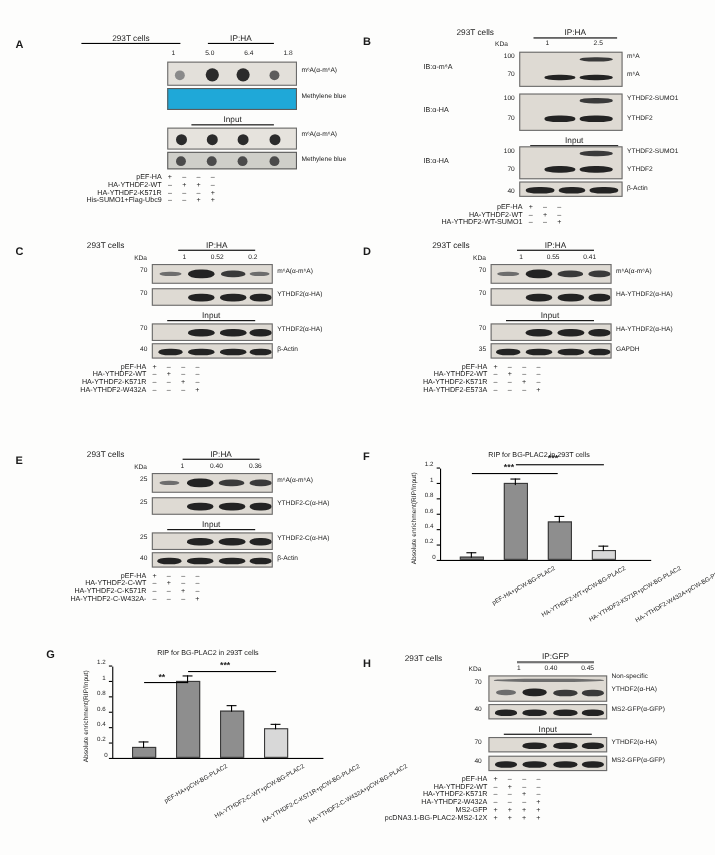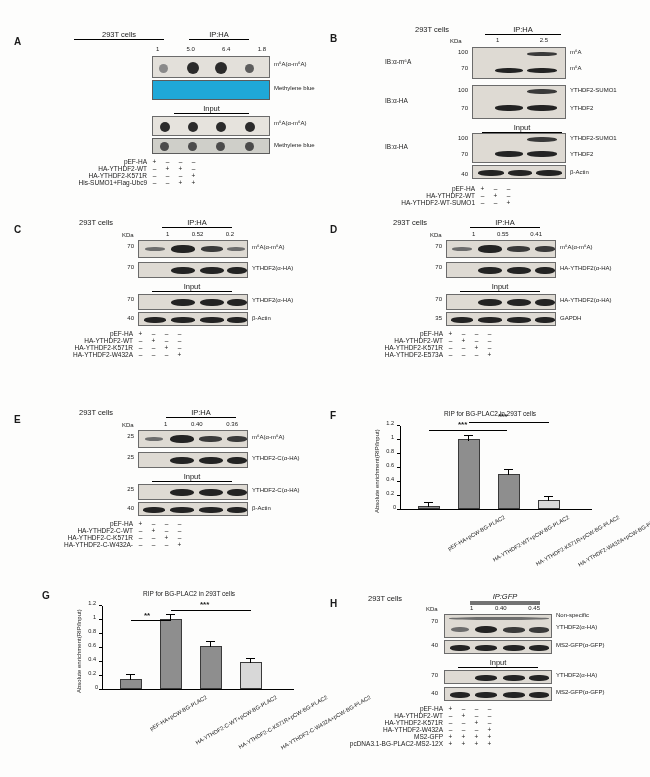--- a/index.html
+++ b/index.html
@@ -568,21 +568,21 @@
 
   <div class="xt" style="left:126px; top:106px;">pEF-HA+pCW-BG-PLAC2</div>
   <div class="xt" style="left:168px; top:106px;">HA-YTHDF2-C-WT+pCW-BG-PLAC2</div>
   <div class="xt" style="left:210px; top:106px;">HA-YTHDF2-C-K571R+pCW-BG-PLAC2</div>
   <div class="xt" style="left:252px; top:106px;">HA-YTHDF2-C-W432A+pCW-BG-PLAC2</div>
 </div>
 
 <div class="panel" style="left:330px; top:592px; width:312px;">
   <div class="plabel" style="position:absolute; left:0; top:6px;">H</div>
   <div class="ttl" style="position:absolute; left:20px; top:2px; width:70px;">293T cells</div>
-  <div class="ttl" style="position:absolute; left:140px; top:0px; width:70px; border-bottom:4px solid #737373;font-style:italic;">IP:GFP</div>
+  <div class="ttl" style="position:absolute; left:140px; top:0px; width:70px; border-bottom:2px solid #737373;">IP:GFP</div>
 
   <div class="kda" style="position:absolute; left:96px; top:14px;">KDa</div>
   <div style="position:absolute; left:140px; top:13px; width:70px; display:flex; justify-content:space-between;">
     <span class="tiny">1</span>
     <span class="tiny">0.40</span>
     <span class="tiny">0.45</span>
   </div>
 
   <div class="mw" style="left:92px; top:26px; width:16px;">70</div>
   <div class="blotbox" style="position:absolute; left:114px; top:22px; width:108px; height:24px;">

